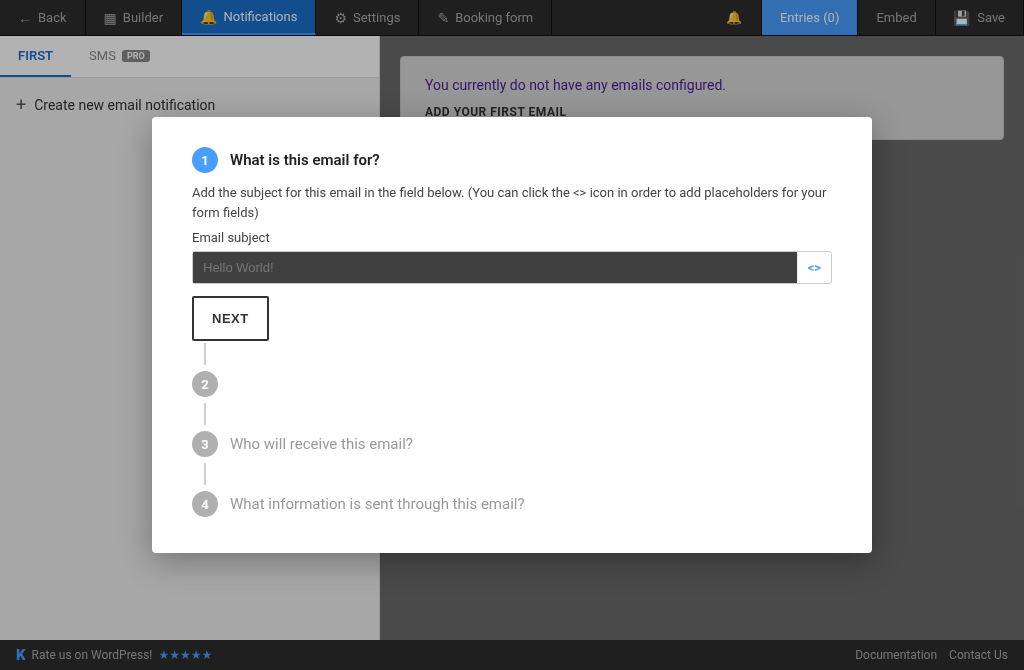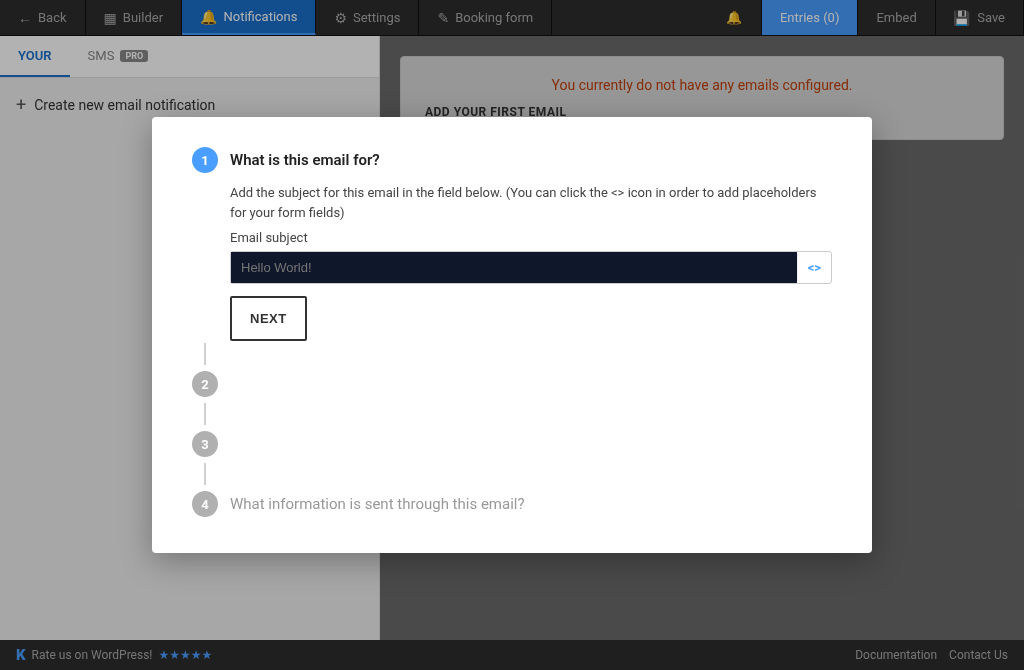--- a/index.html
+++ b/index.html
@@ -48,21 +48,21 @@
     .plus-icon { font-size: 18px; color: #555; }
 
     
     .content-area {
       flex: 1; padding: 20px; display: flex; flex-direction: column; gap: 12px;
     }
     .empty-notice {
       background: #d9d9d9; border: 1px solid #ccc; border-radius: 4px;
       padding: 20px 24px; display: flex; flex-direction: column; gap: 12px;
     }
-    .empty-notice-text { font-size: 14px; color: #c2410c; text-align: center; }
+    .empty-notice-text { font-size: 14px; color: #4c1d95; }
     .add-first-btn {
       font-size: 12px; font-weight: 700; color: #333; letter-spacing: 0.5px;
       cursor: pointer; text-transform: uppercase;
     }
 
     
     .overlay {
       position: absolute; top: 0; left: 0; width: 100%; height: 100%;
       background: rgba(0,0,0,0.3); display: flex; align-items: center; justify-content: center;
       z-index: 10;
@@ -79,27 +79,27 @@
     .step-number {
       width: 26px; height: 26px; border-radius: 50%;
       display: flex; align-items: center; justify-content: center;
       font-size: 13px; font-weight: 700; flex-shrink: 0;
     }
     .step-number.active { background: #4a9eff; color: #fff; }
     .step-number.inactive { background: #b0b0b0; color: #fff; }
     .step-title { font-size: 15px; font-weight: 600; color: #222; }
     .step-title.inactive { color: #999; font-weight: 400; }
 
-    .step-body { margin-left: 38px; margin-top: 10px; }
+    .step-body { margin-top: 10px; }
     .step-desc { font-size: 13px; color: #444; margin-bottom: 8px; line-height: 1.5; }
     .field-label { font-size: 13px; color: #444; margin-bottom: 6px; }
     .input-row { display: flex; align-items: center; border: 1px solid #ccc; border-radius: 3px; margin-bottom: 12px; }
     .step-input {
       flex: 1; border: none; outline: none; padding: 8px 10px;
-      font-size: 13px; color: #bbb; background: #0f172a;
+      font-size: 13px; color: #bbb; background: #404040;
     }
     .input-icon-btn {
       padding: 6px 10px; cursor: pointer; color: #4a9eff; font-size: 13px; font-weight: 700;
       border-left: 1px solid #eee;
     }
     .next-btn {
       background: #fff; border: 2px solid #333; color: #333;
       padding: 13px 18px; font-size: 13px; font-weight: 700;
       cursor: pointer; border-radius: 2px; letter-spacing: 0.5px;
     }
@@ -162,21 +162,21 @@
     <span class="nav-icon">💾</span>
     <span>Save</span>
   </div>
 </nav>
 
 <div class="main-area">
 
   <aside class="sidebar">
     <div class="sidebar-tabs">
       <div class="sidebar-tab active">
-        <span>YOUR</span>
+        <span>FIRST</span>
       </div>
       <div class="sidebar-tab">
         <span>SMS</span>
         <span class="pro-badge">PRO</span>
       </div>
     </div>
     <div class="sidebar-content">
       <div class="create-new">
         <span class="plus-icon">+</span>
         <span>Create new email notification</span>
@@ -217,20 +217,21 @@
       <div class="step-header">
         <div class="step-number inactive">2</div>
       </div>
     </div>
 
     <div class="step-connector"></div>
 
     <div class="step step-gap">
       <div class="step-header">
         <div class="step-number inactive">3</div>
+        <span class="step-title inactive">Who will receive this email?</span>
       </div>
     </div>
 
     <div class="step-connector"></div>
 
     <div class="step step-gap">
       <div class="step-header">
         <div class="step-number inactive">4</div>
         <span class="step-title inactive">What information is sent through this email?</span>
       </div>

